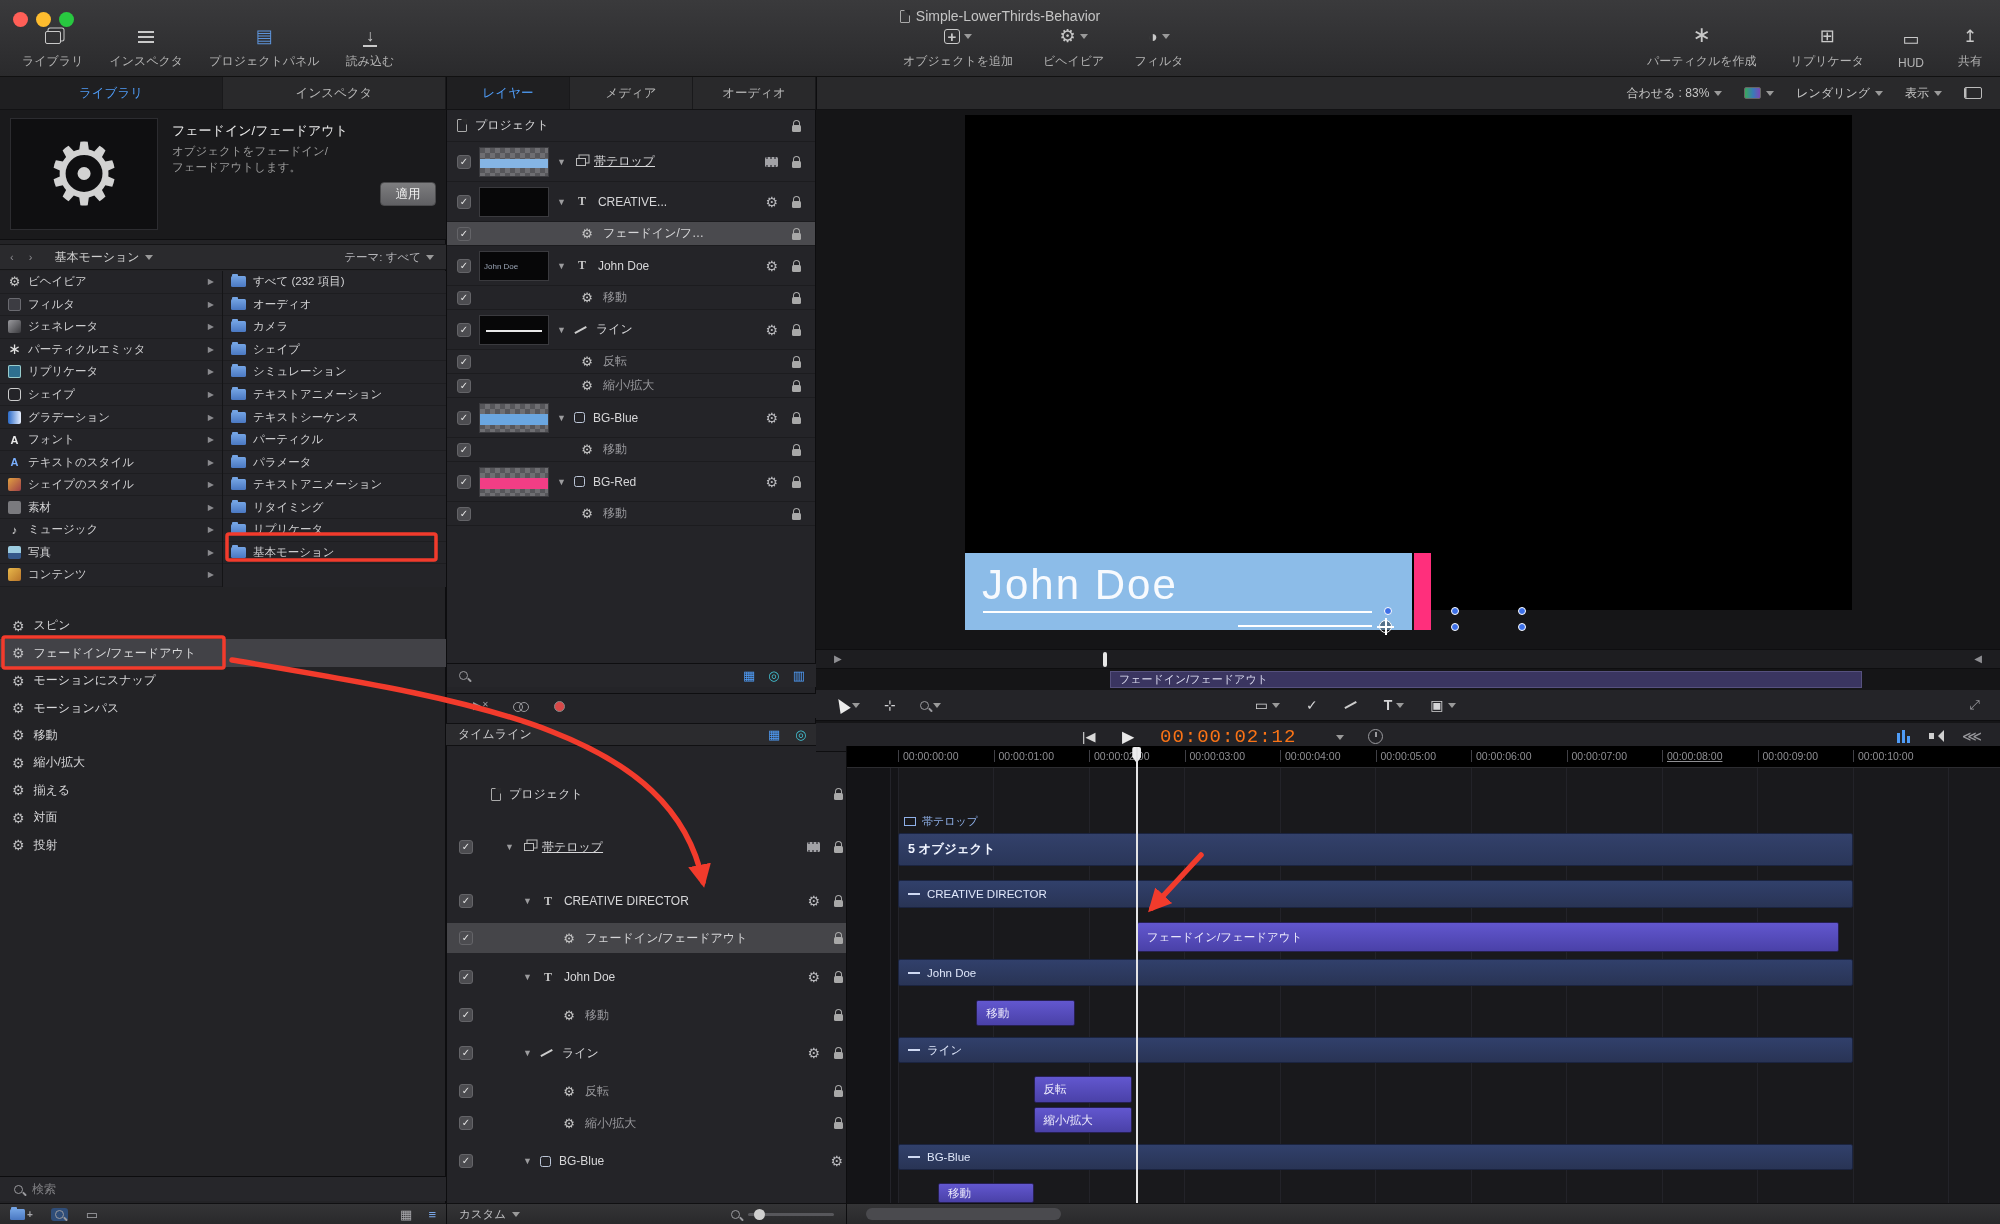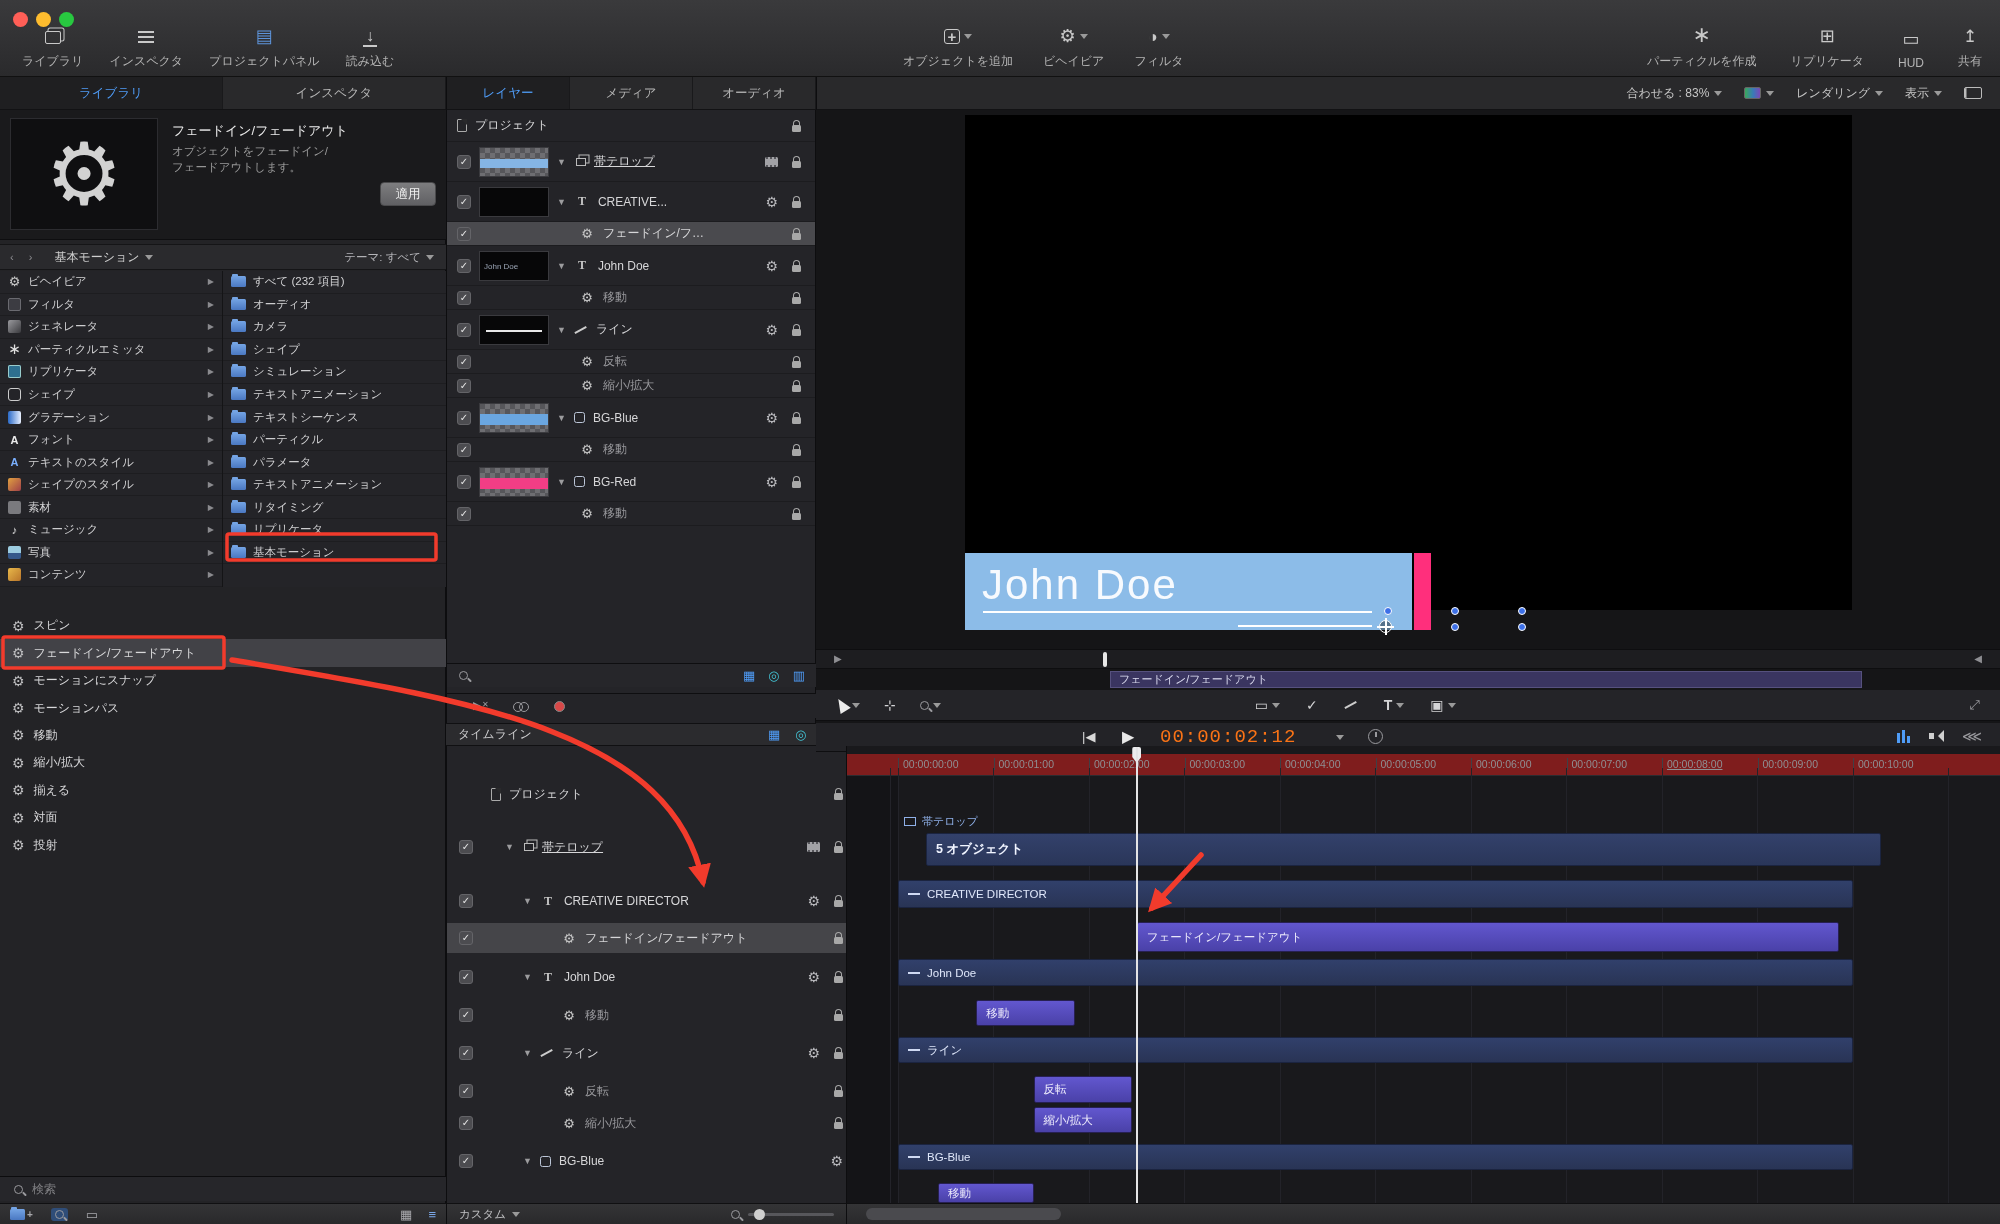--- a/index.html
+++ b/index.html
@@ -203,30 +203,30 @@
   .ic-eq { width:14px; height:13px; background:
       linear-gradient(#4f9cf7,#4f9cf7) 0 3px/3px 10px no-repeat,
       linear-gradient(#4f9cf7,#4f9cf7) 5px 0/3px 13px no-repeat,
       linear-gradient(#4f9cf7,#4f9cf7) 10px 6px/3px 7px no-repeat; }
   .ic-speaker { position:relative; width:15px; height:12px; }
   .ic-speaker::before{content:"";position:absolute;left:0;top:3px;width:5px;height:6px;background:#cfcfcf}
   .ic-speaker::after{content:"";position:absolute;left:3px;top:0;border:6px solid transparent;border-right-color:#cfcfcf}
 
   
   .tracks { position:absolute; left:846px; top:746px; width:1154px; height:457px; background:#19191c; overflow:hidden; border-left:1px solid #0d0d0f; }
-  .ruler { position:absolute; left:0; top:8px; width:1154px; height:22px; background:#7f1d1d; border-bottom:1px solid #2c2c30; }
+  .ruler { position:absolute; left:0; top:0; width:1154px; height:22px; background:#000000; border-bottom:1px solid #2c2c30; }
   .rl { position:absolute; top:4px; font-size:10.5px; color:#8f8f93; border-left:1px solid #404046; padding-left:4px; white-space:nowrap; }
   .grid-area { position:absolute; left:0; top:22px; width:1154px; height:435px;
      background-image:repeating-linear-gradient(to right,#232329 0 1px,transparent 1px 95.5px);
      background-position:51px 0; }
   .gutter { position:absolute; left:0; top:22px; width:51px; height:435px; background:#141417; }
   .grp-label { position:absolute; left:57px; top:68px; font-size:11px; color:#8fb0e8; display:flex; gap:6px; align-items:center; }
   .grp-label::before{content:"";width:10px;height:7px;border:1.2px solid #8fb0e8;}
   .bar { position:absolute; border-radius:2px; display:flex; align-items:center; gap:7px; padding:0 9px; overflow:hidden; white-space:nowrap; }
-  .bar.group { background:linear-gradient(#33416b,#2a3659); border:1px solid #1b2440;margin-left:28px; }
+  .bar.group { background:linear-gradient(#33416b,#2a3659); border:1px solid #1b2440; }
   .bar.group .bar-lbl { font-weight:bold; font-size:12.5px; color:#f0f4ff; }
   .bar.layer { background:linear-gradient(#31406b,#293455); border:1px solid #1b2440; }
   .bar.layer .bar-lbl { font-size:11.5px; color:#dfe7fa; }
   .bar.behavior { background:linear-gradient(#6257cf,#4a41a8); border:1px solid #272052; }
   .bar.behavior .bar-lbl { font-size:11.5px; color:#eeecfc; }
   .bar-ic { width:12px; height:2px; background:#cfd9f2; flex:none; }
   .playhead { position:absolute; left:289px; top:1px; width:2px; height:456px; background:#e4e4e6; }
   .ph-top { position:absolute; left:285.5px; top:1px; width:9px; height:16px; background:#ececee; border-radius:2px; clip-path:polygon(0 0,100% 0,100% 62%,50% 100%,0 62%); }
 
   
@@ -236,20 +236,21 @@
 <body>
 
 <div class="app">
 
   <div class="titlebar">
     <div class="tlights">
       <span class="tlight tl-red"></span>
       <span class="tlight tl-yellow"></span>
       <span class="tlight tl-green"></span>
     </div>
+    <div class="win-title"><span class="ic-doc"></span><span>Simple-LowerThirds-Behavior</span></div>
     <div class="tb-group" id="tb-left">
         <div class="tb-btn">
           <div class="tb-ic">
             <span class="tbi tbi-library"></span>
           </div>
           <div class="tb-label">ライブラリ</div>
         </div>
         <div class="tb-btn">
           <div class="tb-ic">
             <span class="tbi tbi-inspector"></span>

